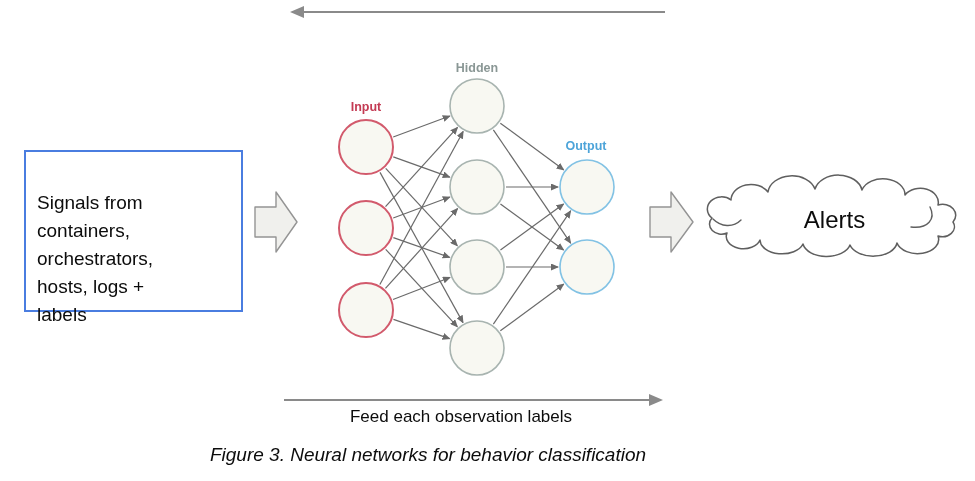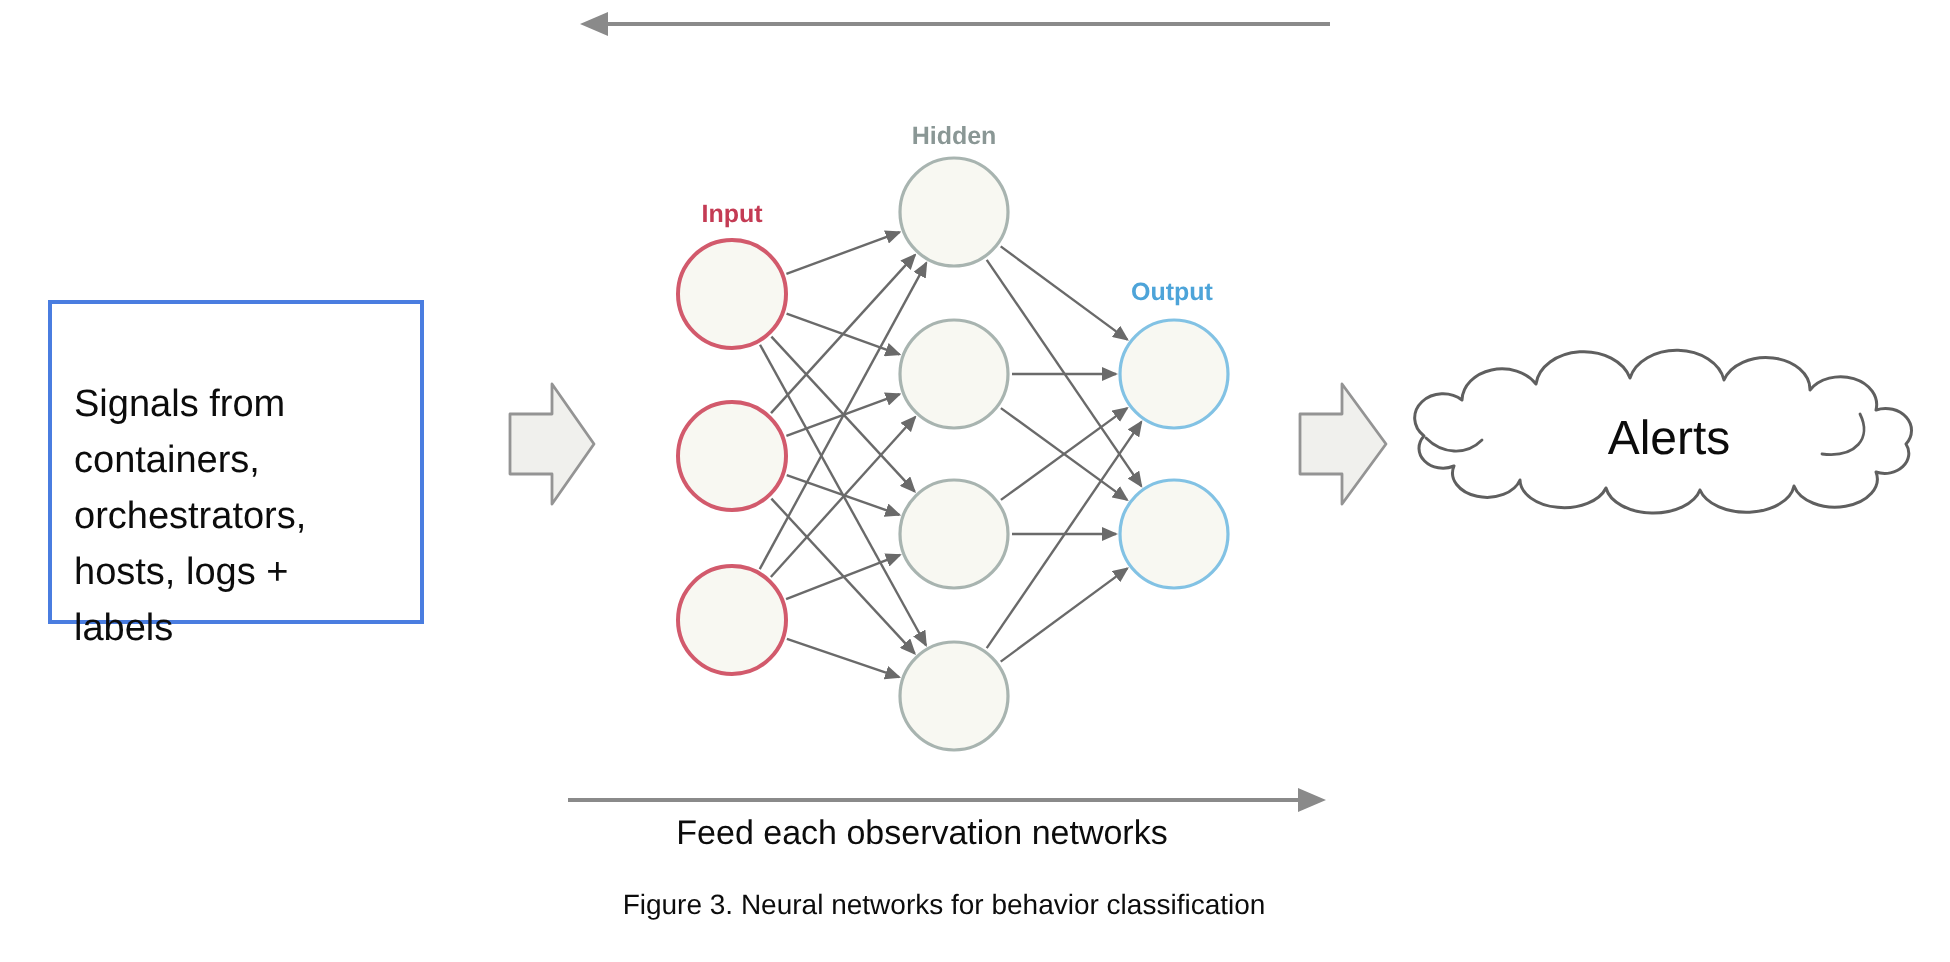--- a/index.html
+++ b/index.html
@@ -2,27 +2,27 @@
 <html><head>
 <meta charset="utf-8">
 <style>
   html,body{margin:0;padding:0;background:#fff;}
   .canvas{position:relative;width:975px;height:481px;background:#ffffff;
           font-family:"Liberation Sans",sans-serif;color:#111;overflow:hidden;}
   .canvas svg{position:absolute;left:0;top:0;}
   .flow-label{position:absolute;transform:translateX(-50%);font-size:17px;white-space:nowrap;color:#0c0c0c;}
   .flow-label.top{left:477px;top:23px;}
   .flow-label.bottom{left:461px;top:407px;}
-  .signals-box{position:absolute;left:24px;top:150px;width:188px;height:162px;box-sizing:border-box;
+  .signals-box{position:absolute;left:24px;top:150px;width:219px;height:162px;box-sizing:border-box;
                border:2px solid #4a7de0;background:#fff;padding:9px 6px 0 11px;
                font-size:19px;line-height:28px;white-space:pre-line;color:#0c0c0c;}
   .alerts-label{position:absolute;left:712px;top:206px;width:245px;text-align:center;
                 font-size:24px;color:#0c0c0c;}
-  .figure-caption{position:absolute;left:472px;top:444px;transform:translateX(-50%);
-                  font-size:14px;white-space:nowrap;color:#0c0c0c;}
+  .figure-caption{position:absolute;left:428px;top:444px;transform:translateX(-50%);
+                  font-size:19px;white-space:nowrap;color:#0c0c0c;font-style:italic;}
   .flow-line{stroke-width:2;fill:none;}
   .block-arrow{stroke:#949494;stroke-width:1.4;stroke-linejoin:round;}
   .cloud{fill:#ffffff;stroke:#5f5f5f;stroke-width:1.5;stroke-linejoin:round;}
   .cloud-detail{fill:none;stroke:#5f5f5f;stroke-width:1.4;stroke-linecap:round;}
   .layer-label{font-family:"Liberation Sans",sans-serif;font-size:12.5px;font-weight:bold;text-anchor:middle;}
 </style>
 </head>
 <body>
 
 <div class="canvas">
@@ -101,21 +101,21 @@
         <circle cx="587" cy="267" r="27" fill="#f8f8f2" stroke="#82c2e4" stroke-width="1.6"></circle>
       </g>
     <g id="labels">
         <text x="366" y="111" fill="#c43b54" class="layer-label">Input</text>
         <text x="477" y="72" fill="#8a9795" class="layer-label">Hidden</text>
         <text x="586" y="150" fill="#4da4d9" class="layer-label">Output</text>
       </g>
   </svg>
 
 
-  <div class="flow-label bottom">Feed each observation networks</div>
+  <div class="flow-label bottom">Feed each observation labels</div>
 
   <div class="signals-box">
     <span>Signals from
 containers,
 orchestrators,
 hosts, logs +
 labels</span>
   </div>
 
   <div class="alerts-label">Alerts</div>

